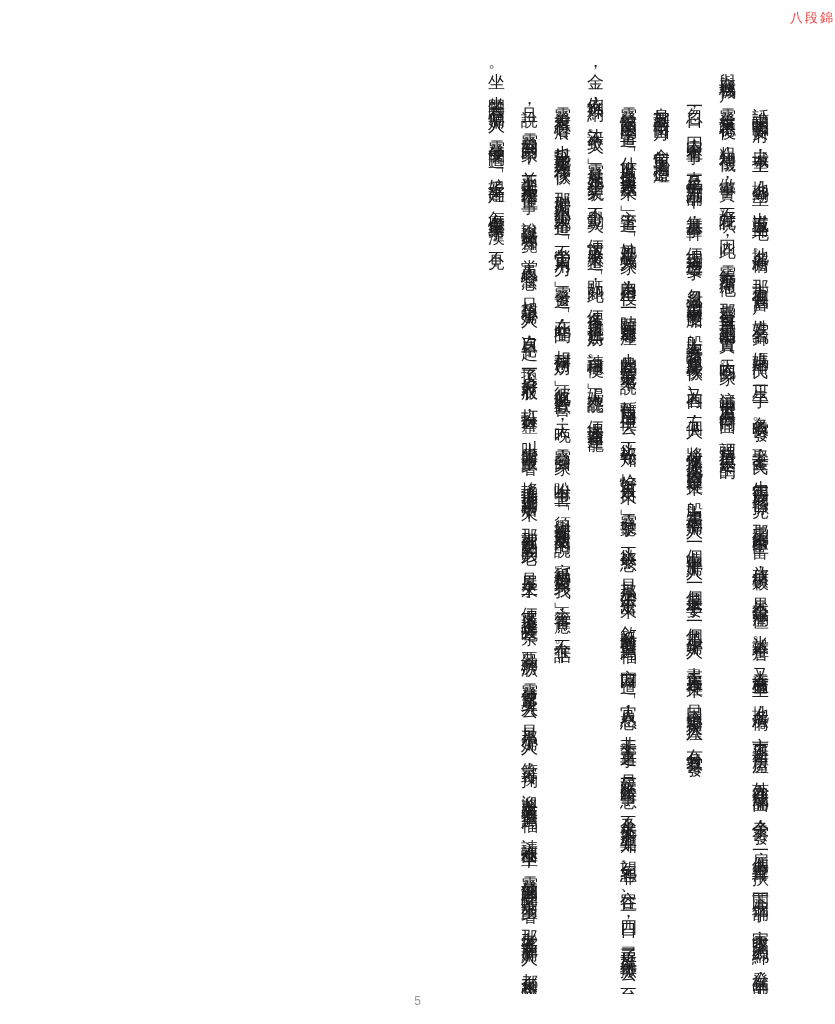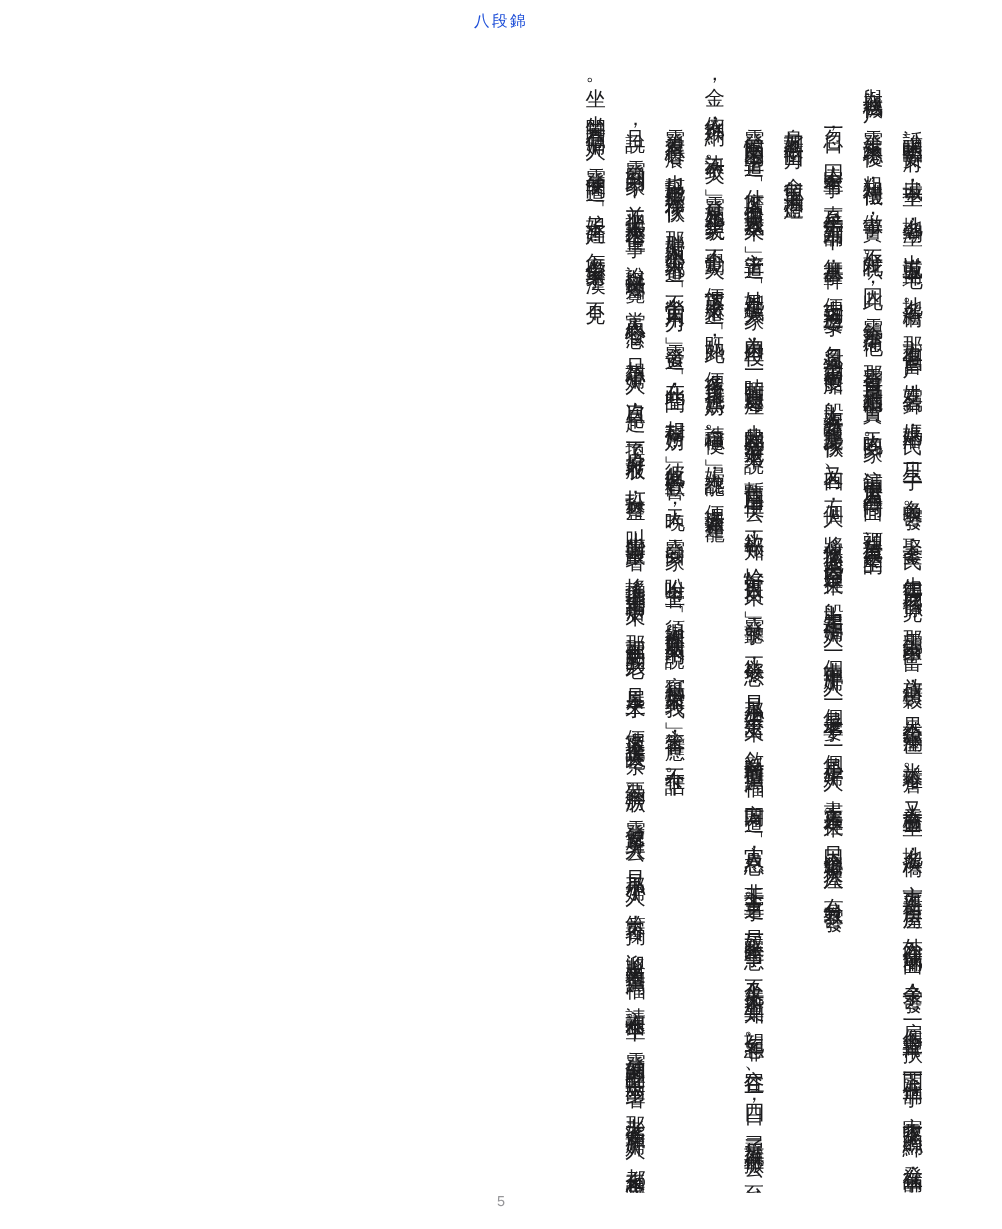--- a/index.html
+++ b/index.html
@@ -13,24 +13,24 @@
     width: 835px;
     height: 1024px;
     background: #ffffff;
     overflow: hidden;
   }
   .running-header {
     position: absolute;
     top: 9px;
     left: 0;
     right: 0;
-    text-align: center;
+    text-align: right;
     font-size: 13px;
     letter-spacing: 2px;
-    color: #1d4ed8;
+    color: #ef4444;
     -webkit-user-select: none;
   }
   .story-text {
     position: absolute;
     top: 60px;
     right: 58px;
     width: 724px;
     height: 934px;
     writing-mode: vertical-rl;
     text-orientation: mixed;

